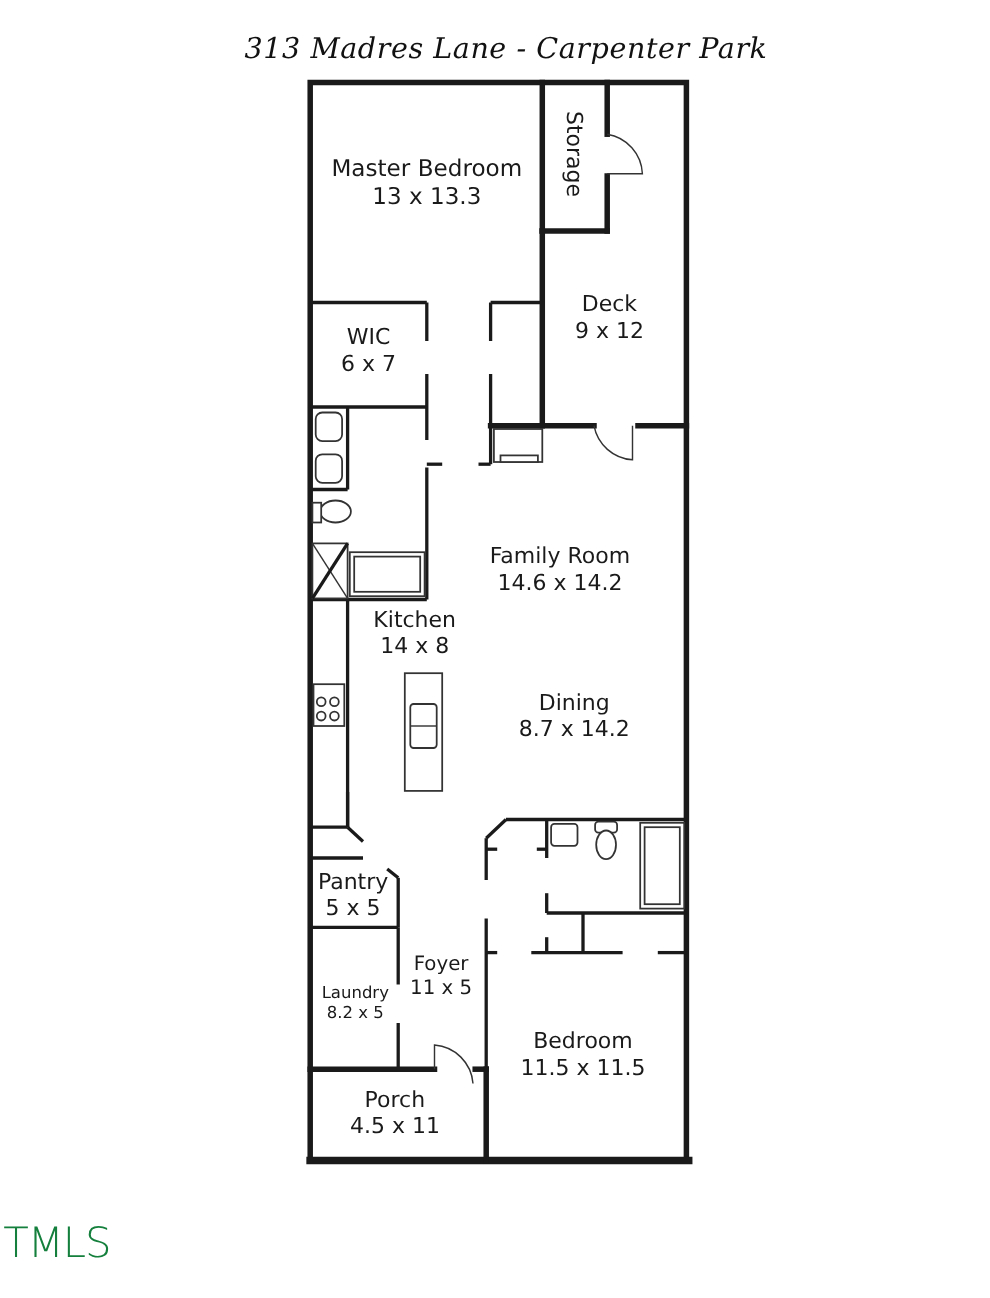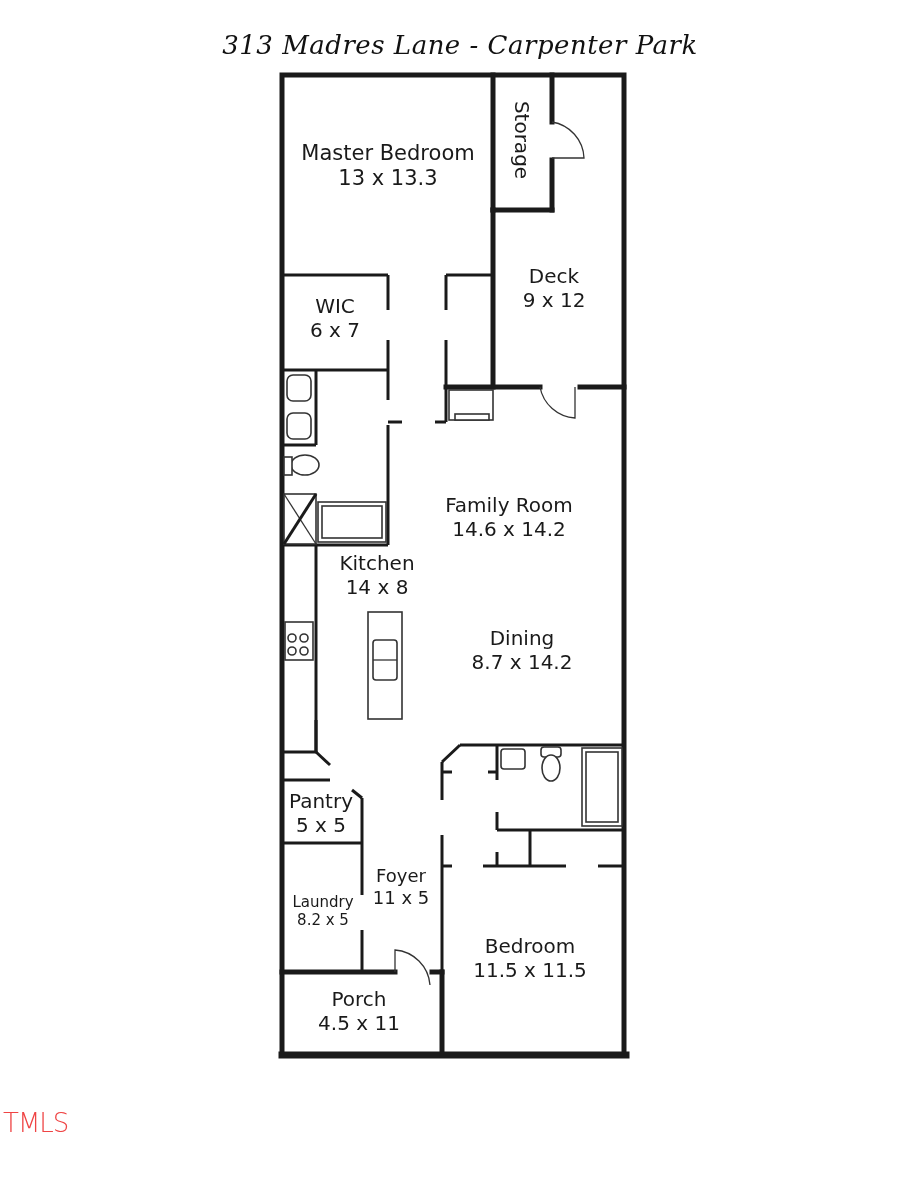--- a/index.html
+++ b/index.html
@@ -4,21 +4,21 @@
 <style>
   html, body { margin: 0; padding: 0; background: #ffffff; }
   body { width: 900px; height: 1180px; position: relative; overflow: hidden; font-family: "DejaVu Sans", sans-serif; }
   .title { position: absolute; left: 0; top: 30px; width: 920px; text-align: center; font-family: "DejaVu Serif", serif; font-style: italic; font-size: 26px; color: #111; letter-spacing: 0.5px; }
   svg.plan { position: absolute; left: 0; top: 0; }
   .wall { stroke: #1a1a1a; stroke-width: 5; fill: none; stroke-linecap: square; }
   .thin { stroke: #1a1a1a; stroke-width: 3; fill: none; }
   .fix { stroke: #333; stroke-width: 1.6; fill: #fff; }
   .door { stroke: #333; stroke-width: 1.3; fill: none; }
   .lbl { font-family: "DejaVu Sans", sans-serif; fill: #1a1a1a; text-anchor: middle; }
-  .mls { position: absolute; left: 3px; top: 1108px; font-family: "DejaVu Sans", sans-serif; font-weight: 200; font-size: 26px; color: #ef4444; letter-spacing: -1px; text-align: center; }
+  .mls { position: absolute; left: 3px; top: 1108px; font-family: "DejaVu Sans", sans-serif; font-weight: 200; font-size: 38px; color: #15803d; letter-spacing: -1px; text-align: center; }
 </style>
 </head>
 <body>
 
 <div class="title">313 Madres Lane - Carpenter Park</div>
 
 <svg class="plan" width="900" height="1180" viewBox="0 0 900 1180">
 
   <g>
     <rect class="wall" x="282" y="75" width="342" height="980"></rect>

